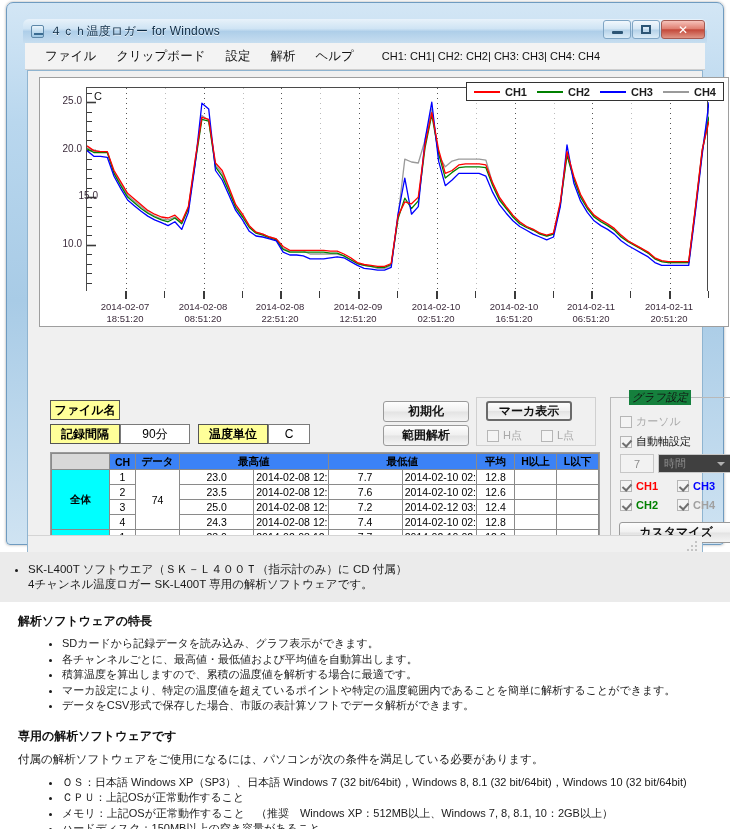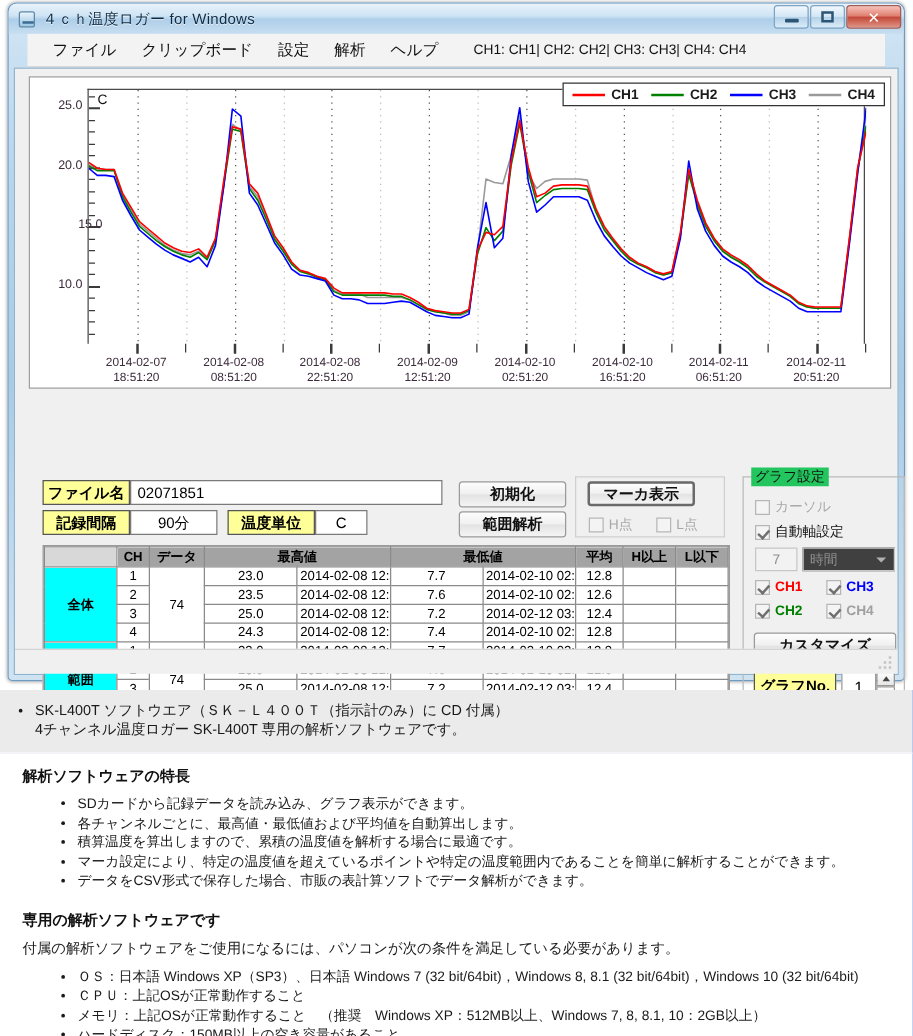--- a/index.html
+++ b/index.html
@@ -13,21 +13,21 @@
 
   
   #app-window {
     position: absolute;
     left: 6px; top: 2px;
     width: 718px; height: 543px;
     border-radius: 7px 7px 4px 4px;
     background: linear-gradient(to bottom, #d3e6f5 0%, #b9d7ee 22%, #a8cbe6 55%, #cfe3f2 100%);
     border: 1px solid #6f9bc0;
     box-shadow: 0 0 3px rgba(0,0,0,0.35);
-    padding: 0;
+    padding: 16px;
   }
   #titlebar {
     position: relative;
     height: 24px;
     border-radius: 6px 6px 0 0;
     background: linear-gradient(to bottom, #e8f2fa 0%, #cfe4f4 40%, #aecee9 52%, #c7def0 100%);
     display: flex; align-items: center;
     padding-left: 8px;
   }
   #titlebar .tb-icon {
@@ -65,21 +65,21 @@
     border: 1px solid #a55a52;
     background: linear-gradient(to bottom, #f6c2ba 0%, #e08072 45%, #c3483a 52%, #e09686 100%);
     color: #ffffff;
     font-size: 12px; font-weight: bold;
   }
   .wb .glyph-min { display:block; width:11px; height:3px; background:#2c5575; border-radius:1px; margin-top:6px;}
   .wb .glyph-max { display:block; width:10px; height:9px; border:2px solid #2c5575; }
 
   
   #menubar {
-    margin: 0 15px;
+    margin: 0 2px;
     height: 27px;
     background: #f3f3f3;
     border-bottom: 1px solid #cfcfcf;
     display: flex; align-items: center;
     padding-left: 10px;
     gap: 0px;
   }
   .menu-item {
     font-size: 12.5px; color: #111;
     padding: 4px 10px;
@@ -225,43 +225,43 @@
     font-size: 10.5px;
     height: 15px;
     padding: 0 2px;
     color: #000;
     text-align: center;
     font-family: "Liberation Sans", sans-serif;
     white-space: nowrap;
     overflow: hidden;
   }
   table.datatbl th {
-    background: #a3a3a3;
+    background: #3b82f6;
     font-weight: bold;
     height: 16px;
   }
   td.grp {
     background: #00ffff;
     font-weight: bold;
     font-size: 11px;
   }
   td.corner { background: #d8d8d8; border: 1px solid #8a8a8a; }
   td.ch-num { background: #ffffff; }
   td.val { background: #ffffff; }
 
   
   #gset {
     position: absolute; left: 582px; top: 326px;
     width: 130px; height: 192px;
     border: 1px solid #b9b9b9;
   }
   #gset-title {
-    position: absolute; left: 6px; top: -8px;
-    background: #22c55e; padding: 0 3px;
-    font-size: 11px; color: #111;
+    position: absolute; left: 18px; top: -8px;
+    background: #15803d; padding: 0 3px;
+    font-size: 11px; color: #111; font-style: italic;
   }
   .gs-chk { position: absolute; display: flex; align-items: center; font-size: 11px; }
   #gs-cursor { left: 9px; top: 16px; color: #a8a8a8; }
   #gs-auto   { left: 9px; top: 36px; color: #111; }
   #gs-num {
     position: absolute; left: 9px; top: 56px; width: 34px; height: 19px;
     border: 1px solid #c7c7c7; background: #f2f2f2;
     font-size: 11px; color: #8d8d8d;
     display:flex; align-items:center; justify-content:center;
   }
@@ -475,21 +475,20 @@
             <span class="leg-text">CH3</span>
           </div>
           <div class="leg-entry">
             <span class="leg-line" style="background: rgb(154, 154, 154);"></span>
             <span class="leg-text">CH4</span>
           </div>
         </div>
     </div>
 
     <div class="yellow-label" id="filename-label">ファイル名</div>
-    <div class="white-field" id="filename-input">02071851</div>
     <div class="yellow-label" id="interval-label">記録間隔</div>
     <div class="white-field" id="interval-value">90分</div>
     <div class="yellow-label" id="unit-label">温度単位</div>
     <div class="white-field" id="unit-value">C</div>
 
     <div class="winbtn" id="btn-init">初期化</div>
     <div class="winbtn" id="btn-range">範囲解析</div>
 
     <div id="marker-group"></div>
     <div class="winbtn" id="btn-marker">マーカ表示</div>

